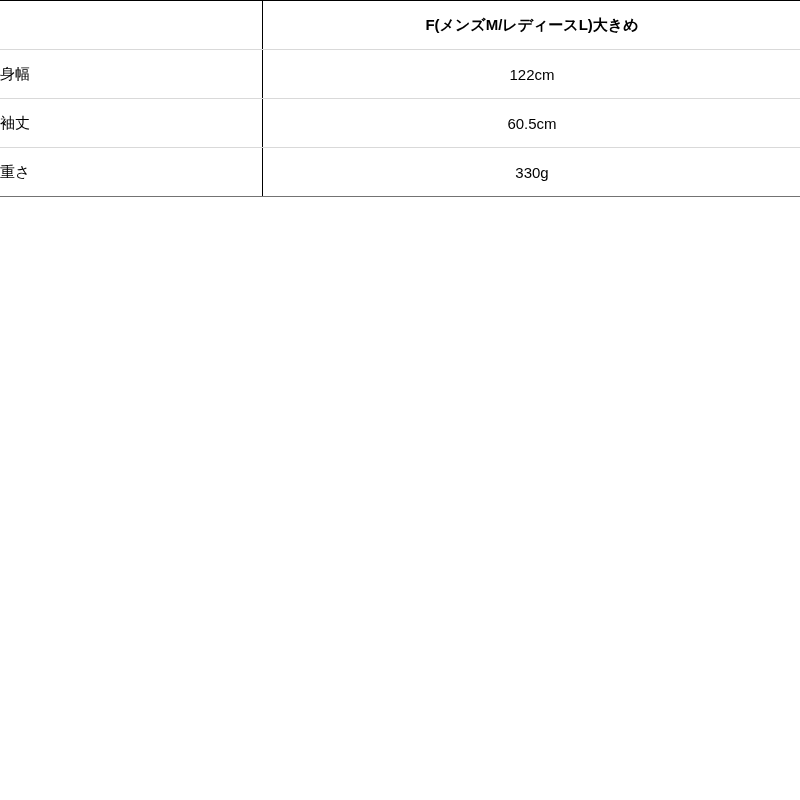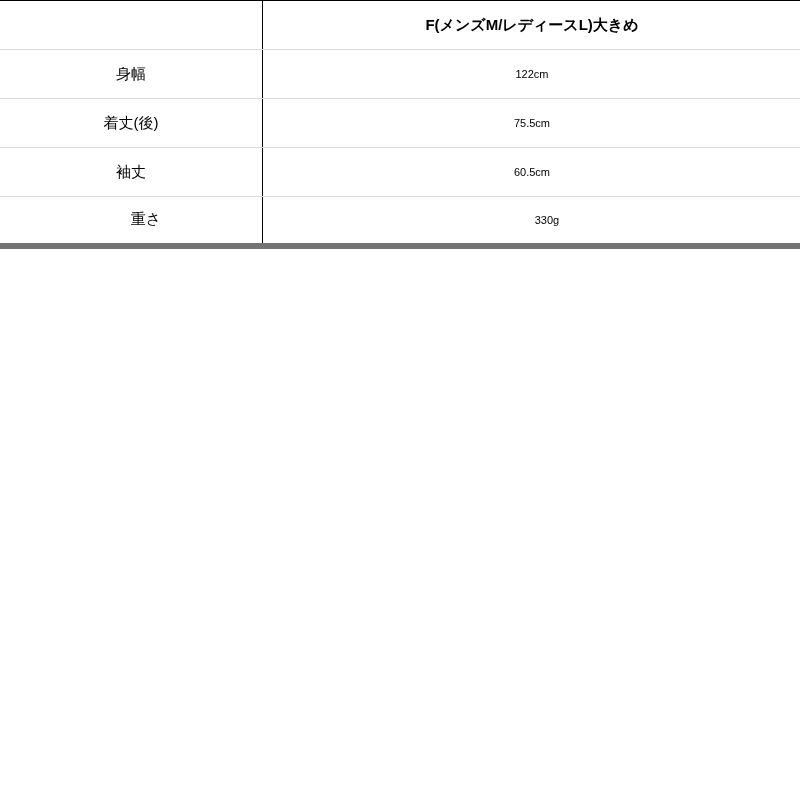--- a/index.html
+++ b/index.html
@@ -34,45 +34,44 @@
   table.size-table td,
   table.size-table th {
     border-top: 1px solid #d9d9d9;
     border-bottom: 1px solid #d9d9d9;
     padding: 0;
     vertical-align: middle;
     font-weight: normal;
   }
   .col-label {
     width: 262px;
-    text-align: center;
+    text-align: left;
     font-size: 15px;
     color: #000;
     border-right: 1px solid #000000;
   }
   .col-value {
     width: 538px;
     text-align: center;
-    font-size: 11px;
+    font-size: 15px;
     color: #000;
   }
   .header-row .col-label {
     border-top: 1px solid #000000;
     border-bottom: 1px solid #d9d9d9;
   }
   .header-row .col-value {
     border-top: 1px solid #000000;
     border-bottom: 1px solid #d9d9d9;
     font-weight: bold;
     font-size: 15px;
   }
   tr.last-row .col-label,
   tr.last-row .col-value {
-    border-bottom: 6px solid #737373;
-    padding-left: 30px;
+    border-bottom: 1px solid #737373;
   }
   .header-value-inner {
     display: block;
     padding-left: 0;
     text-align: center;
   }
 </style>
 </head>
 <body>
 
@@ -83,24 +82,20 @@
         <th class="col-label"></th>
         <th class="col-value">
           <span class="header-value-inner">F(メンズM/レディースL)大きめ</span>
         </th>
       </tr>
       <tr>
         <td class="col-label">身幅</td>
         <td class="col-value">122cm</td>
       </tr>
       <tr>
-        <td class="col-label">着丈(後)</td>
-        <td class="col-value">75.5cm</td>
-      </tr>
-      <tr>
         <td class="col-label">袖丈</td>
         <td class="col-value">60.5cm</td>
       </tr>
       <tr class="last-row">
         <td class="col-label">重さ</td>
         <td class="col-value">330g</td>
       </tr>
     </tbody>
   </table>
 </div>

